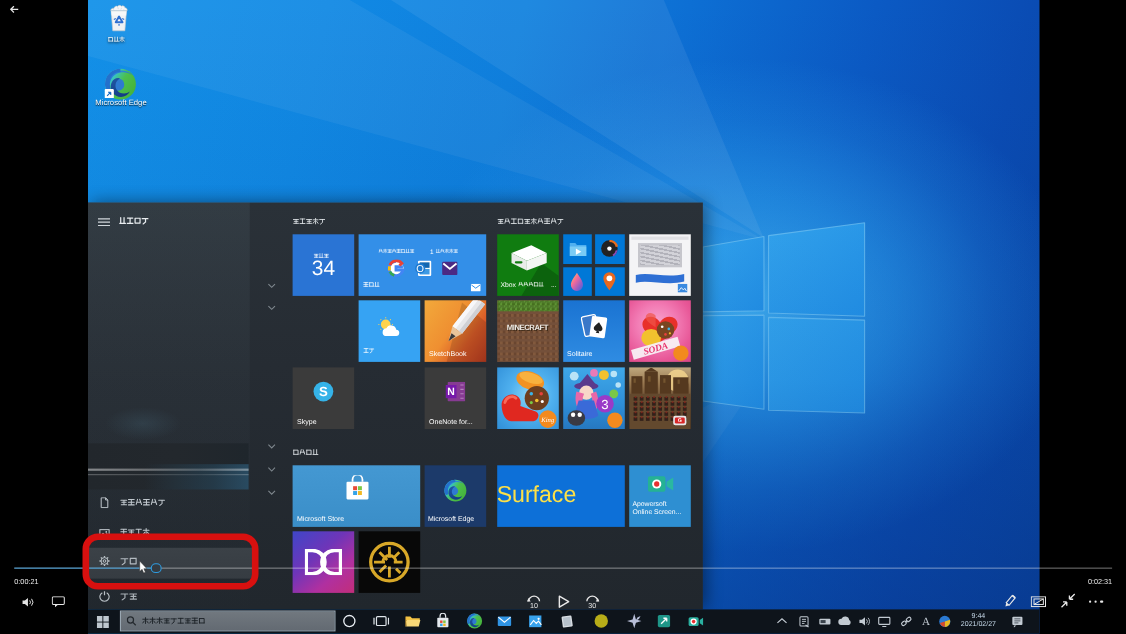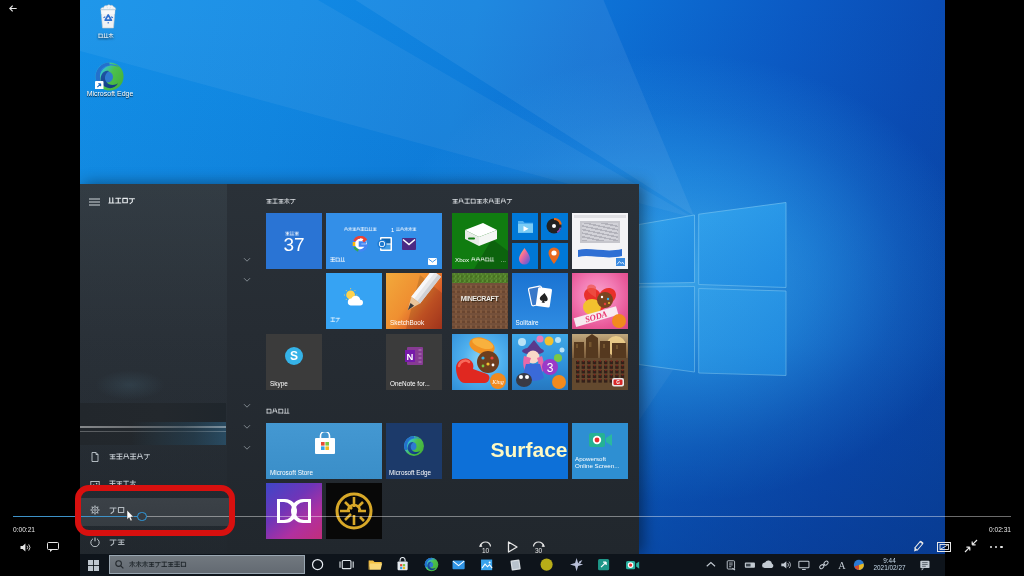--- a/index.html
+++ b/index.html
@@ -212,21 +212,21 @@
     </g>
   </svg>
 <div class="abs" style="left:266px;top:213px;width:56px;height:56px;overflow:hidden;background:#2a74d4">
     <div style="position:absolute;top:9px;width:56px;text-align:center"><svg style="vertical-align:-0.9px" width="18" height="6.2" viewBox="0 0 23.52 8">
         <g fill="none" stroke="#ffffff" stroke-width="1.04" stroke-linecap="round">
           <path d="M1,2 h6 M2,4.2 h4.4 M1.4,6.6 h5.6 M4.2,2 v4.6" transform="translate(0.00,0) scale(0.775)"></path>
           <path d="M2,1 v5 M5.5,1 v5 M1,6.8 h6" transform="translate(6.08,0) scale(0.775)"></path>
           <path d="M1,2 h6 M2,4.2 h4.4 M1.4,6.6 h5.6 M4.2,2 v4.6" transform="translate(12.15,0) scale(0.775)"></path>
         </g>
       </svg></div>
-    <div style="position:absolute;top:21px;width:56px;text-align:center;font-size:19px;font-weight:300;color:#fff;font-family:'Liberation Sans'">37</div>
+    <div style="position:absolute;top:21px;width:56px;text-align:center;font-size:19px;font-weight:300;color:#fff;font-family:'Liberation Sans'">34</div>
   </div>
 <div class="abs" style="left:326px;top:213px;width:116px;height:56px;overflow:hidden;background:#338fe8">
     <div style="position:absolute;top:4.5px;width:116px;text-align:center;white-space:nowrap"><svg style="vertical-align:-0.9px" width="45" height="5.8" viewBox="0 0 62.72 8">
         <g fill="none" stroke="#ffffff" stroke-width="1.04" stroke-linecap="round">
           <path d="M2.6,1 L1.2,6.4 M4.8,1 L6.8,6.4 M2,4 h4" transform="translate(0.00,0) scale(0.725)"></path>
           <path d="M4,0.6 v6.6 M1,2.4 h6 M2.6,4.4 L1,6.6 M5.4,4.4 L7,6.6" transform="translate(5.68,0) scale(0.725)"></path>
           <path d="M1,2 h6 M2,4.2 h4.4 M1.4,6.6 h5.6 M4.2,2 v4.6" transform="translate(11.37,0) scale(0.725)"></path>
           <path d="M2.6,1 L1.2,6.4 M4.8,1 L6.8,6.4 M2,4 h4" transform="translate(17.05,0) scale(0.725)"></path>
           <path d="M1,1.2 h6 M1,4 h6 M1,6.8 h6 M4,1.2 v5.6" transform="translate(22.74,0) scale(0.725)"></path>
           <path d="M1.4,1.6 v5 M1.4,1.6 h5.2 v5 M1.4,6.6 h5.2" transform="translate(28.42,0) scale(0.725)"></path>
@@ -591,21 +591,21 @@
  </svg>
     <div style="position:absolute;left:4px;bottom:3px;font-size:6.4px;color:#fff">Microsoft Store</div>
   </div>
 <div class="abs" style="left:386px;top:423px;width:56px;height:56px;overflow:hidden;background:#1c3a6a">
     <svg style="position:absolute;left:17px;top:12px" width="22" height="22">
       <use href="#edgeic" width="22" height="22"></use>
     </svg>
     <div style="position:absolute;left:3px;bottom:3px;font-size:6.3px;color:#fff">Microsoft Edge</div>
   </div>
 <div class="abs" style="left:451.5px;top:423px;width:116px;height:56px;overflow:hidden;background:#0d70d8">
-    <div style="position:absolute;left:0;top:14.5px;width:116px;text-align:right;font-size:21px;font-weight:700;color:#fef9c3">Surface</div>
+    <div style="position:absolute;left:0;top:14.5px;width:116px;text-align:left;font-size:21px;font-weight:400;color:#fde047">Surface</div>
   </div>
 <div class="abs" style="left:571.5px;top:423px;width:56px;height:56px;overflow:hidden;background:#2e8fd2">
     <svg style="position:absolute;left:17px;top:8px" width="24" height="18" viewBox="0 0 24 18">
  <rect x="0" y="2" width="16" height="14" rx="2" fill="#25b294"></rect>
  <polygon points="17,7 23,3 23,15 17,11" fill="#2ab8a0"></polygon>
  <circle cx="8" cy="9" r="4.2" fill="#fff"></circle>
       <circle cx="8" cy="9" r="2.4" fill="#e83030"></circle>
  </svg>
     <div style="position:absolute;left:3.5px;bottom:9px;font-size:6.2px;color:#fff;line-height:6.8px">Apowersoft<br>Online Screen...</div>
   </div>

